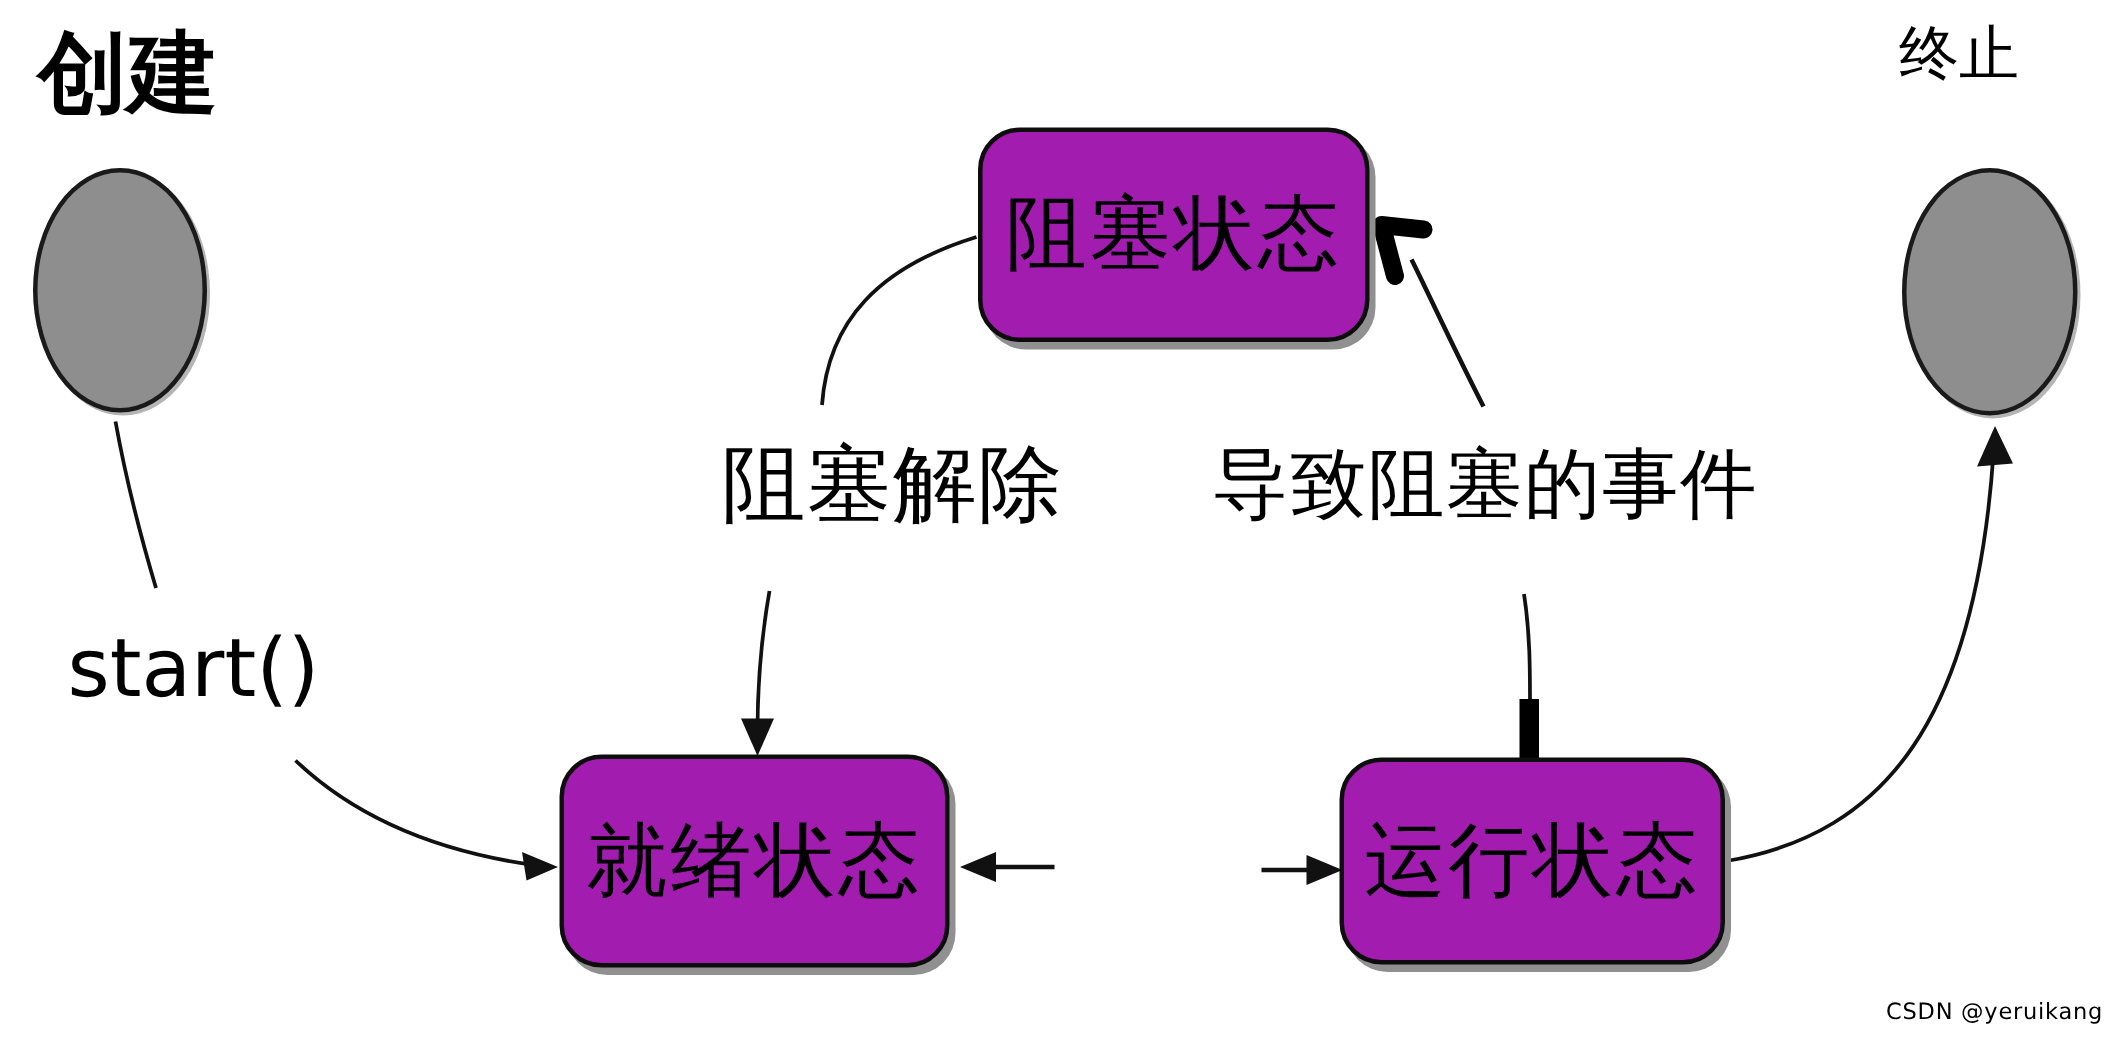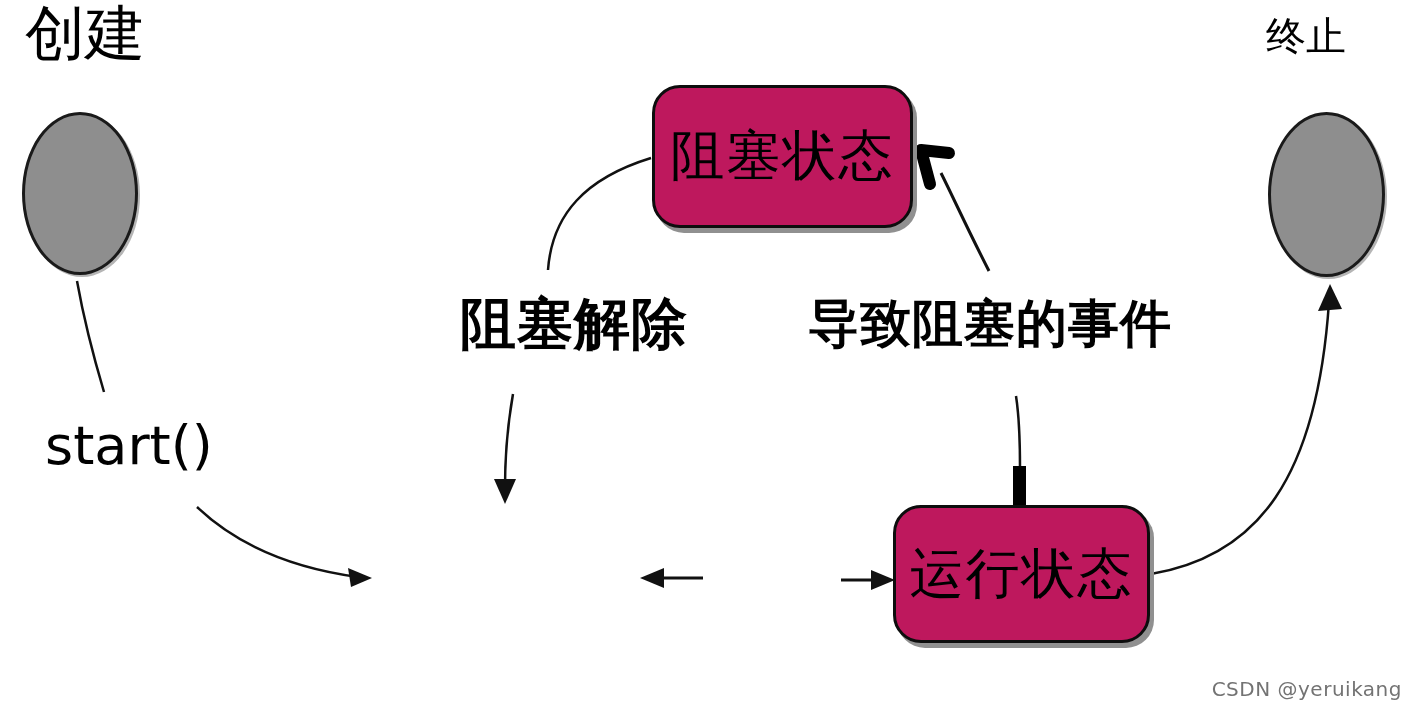--- a/index.html
+++ b/index.html
@@ -9,21 +9,21 @@
     background:#ffffff;
     overflow:hidden;
     font-family:"DejaVu Sans","Liberation Sans",sans-serif;
     color:#000;
   }
   #arrow-layer{
     position:absolute;left:0;top:0;width:1416px;height:706px;
   }
   .state-box{
     position:absolute;
-    background:#be185d;
+    background:#a21caf;
     border:3px solid #0d0d0d;
     border-radius:28px;
     box-shadow:4px 5px 0 #909090;
     display:flex;align-items:center;justify-content:center;
     font-size:54px;
     letter-spacing:2px;
     white-space:nowrap;
   }
   #box-blocked{left:652px;top:85px;width:255px;height:137px;}
   #box-ready{left:373px;top:503px;width:254px;height:136px;}
@@ -35,29 +35,29 @@
     border:3px solid #1a1a1a;
     box-shadow:2px 2px 0 #b5b5b5;
   }
   #circle-create{left:22px;top:112px;width:110px;height:157px;}
   #circle-terminate{left:1268px;top:112px;width:111px;height:159px;}
   .float-label{
     position:absolute;
     white-space:nowrap;
     line-height:1.1;
   }
-  #label-create{left:25px;top:0;font-size:60px;}
+  #label-create{left:25px;top:16px;font-size:60px;font-weight:bold;}
   #label-terminate{left:1266px;top:14px;font-size:40px;}
   #label-start{left:45px;top:416px;font-size:54px;font-weight:normal;}
-  #label-unblock{left:460px;top:293px;font-size:56px;letter-spacing:1px;font-weight:bold;}
-  #label-event{left:808px;top:296px;font-size:51px;letter-spacing:1px;font-weight:bold;}
+  #label-unblock{left:481px;top:293px;font-size:56px;letter-spacing:1px;}
+  #label-event{left:808px;top:296px;font-size:51px;letter-spacing:1px;}
   #label-schedule{left:719px;top:530px;font-size:56px;}
   #watermark{
-    position:absolute;right:14px;bottom:5px;
-    font-size:20px;color:#737373;letter-spacing:0.5px;
+    position:absolute;right:14px;bottom:23px;
+    font-size:15px;color:#000000;letter-spacing:0.5px;
   }
 </style>
 </head>
 <body>
 
 <div id="stage">
 
   <svg id="arrow-layer" viewBox="0 0 1416 706" xmlns="http://www.w3.org/2000/svg" aria-hidden="true">
 
     <path d="M77,281 C84,320 93,355 104,392" fill="none" stroke="#111" stroke-width="2.5"></path>
@@ -85,20 +85,23 @@
     <line x1="841" y1="580" x2="882" y2="580" stroke="#111" stroke-width="3"></line>
     <polygon points="895,580 871,570 871,590" fill="#111"></polygon>
   </svg>
 
   <div class="state-circle" id="circle-create"></div>
   <div class="state-circle" id="circle-terminate"></div>
 
   <div class="state-box" id="box-blocked">
     <span>阻塞状态</span>
   </div>
+  <div class="state-box" id="box-ready">
+    <span>就绪状态</span>
+  </div>
   <div class="state-box" id="box-running">
     <span>运行状态</span>
   </div>
 
   <div class="float-label" id="label-create">创建</div>
   <div class="float-label" id="label-terminate">终止</div>
   <div class="float-label" id="label-start">start()</div>
   <div class="float-label" id="label-unblock">阻塞解除</div>
   <div class="float-label" id="label-event">导致阻塞的事件</div>
 

